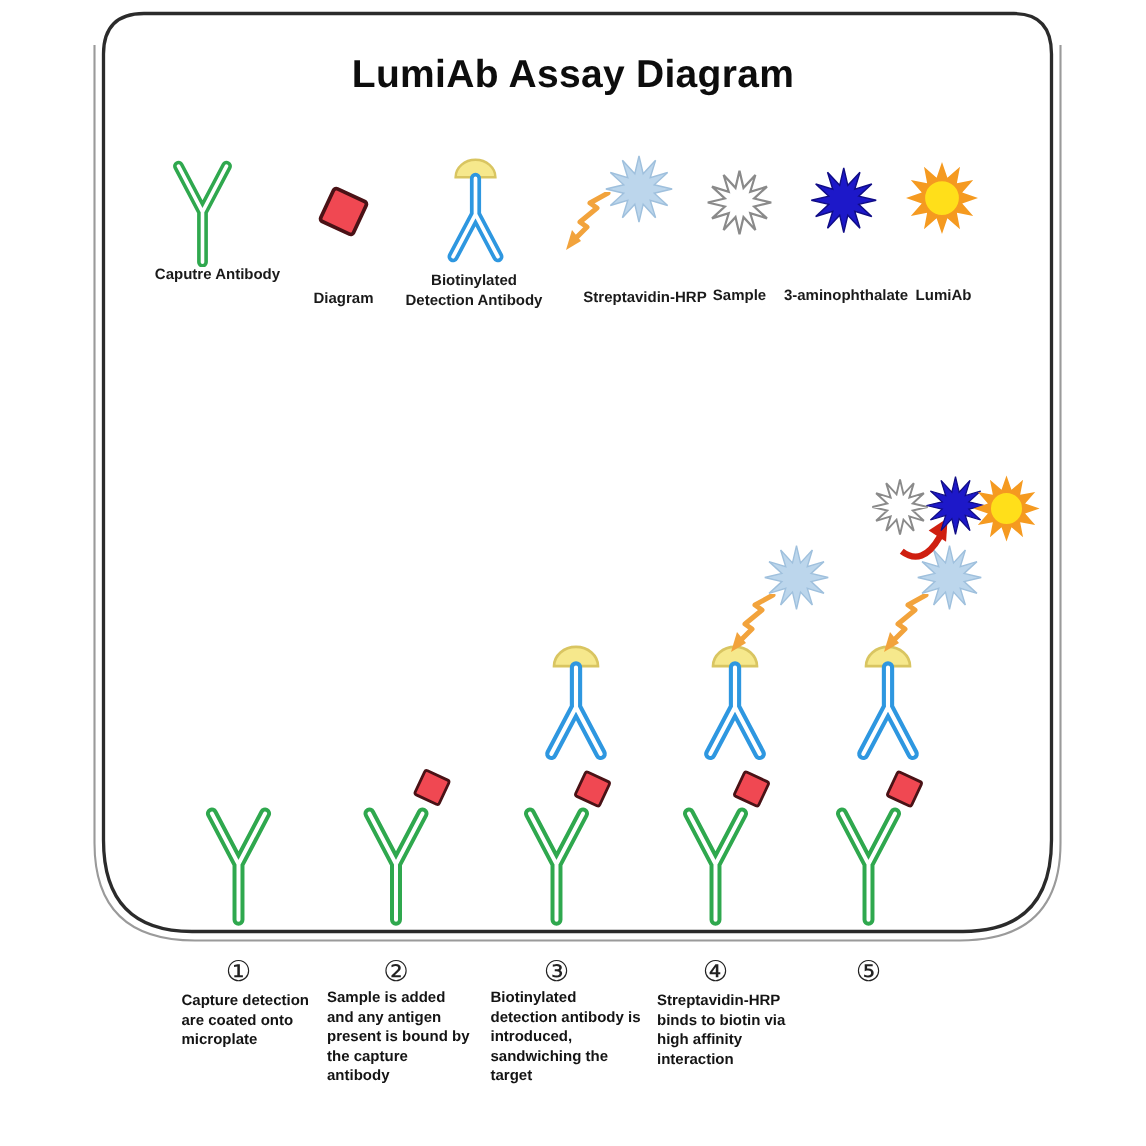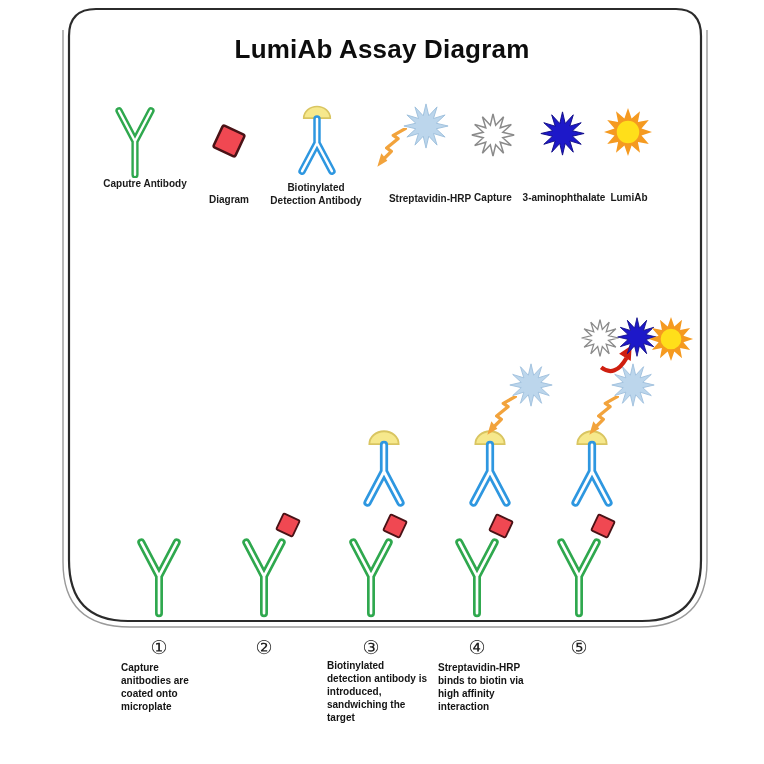--- a/index.html
+++ b/index.html
@@ -90,21 +90,21 @@
       <use href="#sym-star" fill="#1d18c9" stroke="#100c86" stroke-width="1"></use>
     </svg>
   <svg class="abs" style="left:603px;top:107px;" width="50" height="50" viewBox="0 0 50 50">
       <use href="#sym-sun"></use>
     </svg>
 
   <div class="legend-label" style="left:95px;top:178px;width:100px;">Caputre Antibody</div>
   <div class="legend-label" style="left:189px;top:194px;width:80px;">Diagram</div>
   <div class="legend-label" style="left:265px;top:182px;width:102px;">Biotinylated Detection Antibody</div>
   <div class="legend-label" style="left:384px;top:193px;width:92px;">Streptavidin-HRP</div>
-  <div class="legend-label" style="left:462px;top:192px;width:62px;">Capture</div>
+  <div class="legend-label" style="left:462px;top:192px;width:62px;">Sample</div>
   <div class="legend-label" style="left:521px;top:192px;width:86px;">3-aminophthalate</div>
   <div class="legend-label" style="left:608px;top:192px;width:42px;">LumiAb</div>
 
   <svg class="abs" style="left:128px;top:526px;" width="62" height="93" viewBox="0 0 70 100">
       <use href="#sym-ab-green"></use>
     </svg>
 
   <svg class="abs" style="left:233px;top:526px;" width="62" height="93" viewBox="0 0 70 100">
       <use href="#sym-ab-green"></use>
     </svg>
@@ -165,17 +165,18 @@
   <svg class="abs" style="left:648px;top:316px;" width="46" height="46" viewBox="0 0 50 50">
       <use href="#sym-sun"></use>
     </svg>
 
   <div class="step-number" style="left:139px;top:636px;">①</div>
   <div class="step-number" style="left:244px;top:636px;">②</div>
   <div class="step-number" style="left:351px;top:636px;">③</div>
   <div class="step-number" style="left:457px;top:636px;">④</div>
   <div class="step-number" style="left:559px;top:636px;">⑤</div>
 
-  <div class="step-desc" style="left:121px;top:661px;width:90px;">Capture anitbodies are coated onto microplate</div>
+  <div class="step-desc" style="left:121px;top:661px;width:90px;">Capture detection are coated onto microplate</div>
+  <div class="step-desc" style="left:218px;top:659px;width:96px;">Sample is added and any antigen present is bound by the capture antibody</div>
   <div class="step-desc" style="left:438px;top:661px;width:100px;">Streptavidin-HRP binds to biotin via high affinity interaction</div>
   <div class="step-desc" style="left:327px;top:659px;width:102px;">Biotinylated detection antibody is introduced, sandwiching the target</div>
 
 </div>
 
 </body></html>

